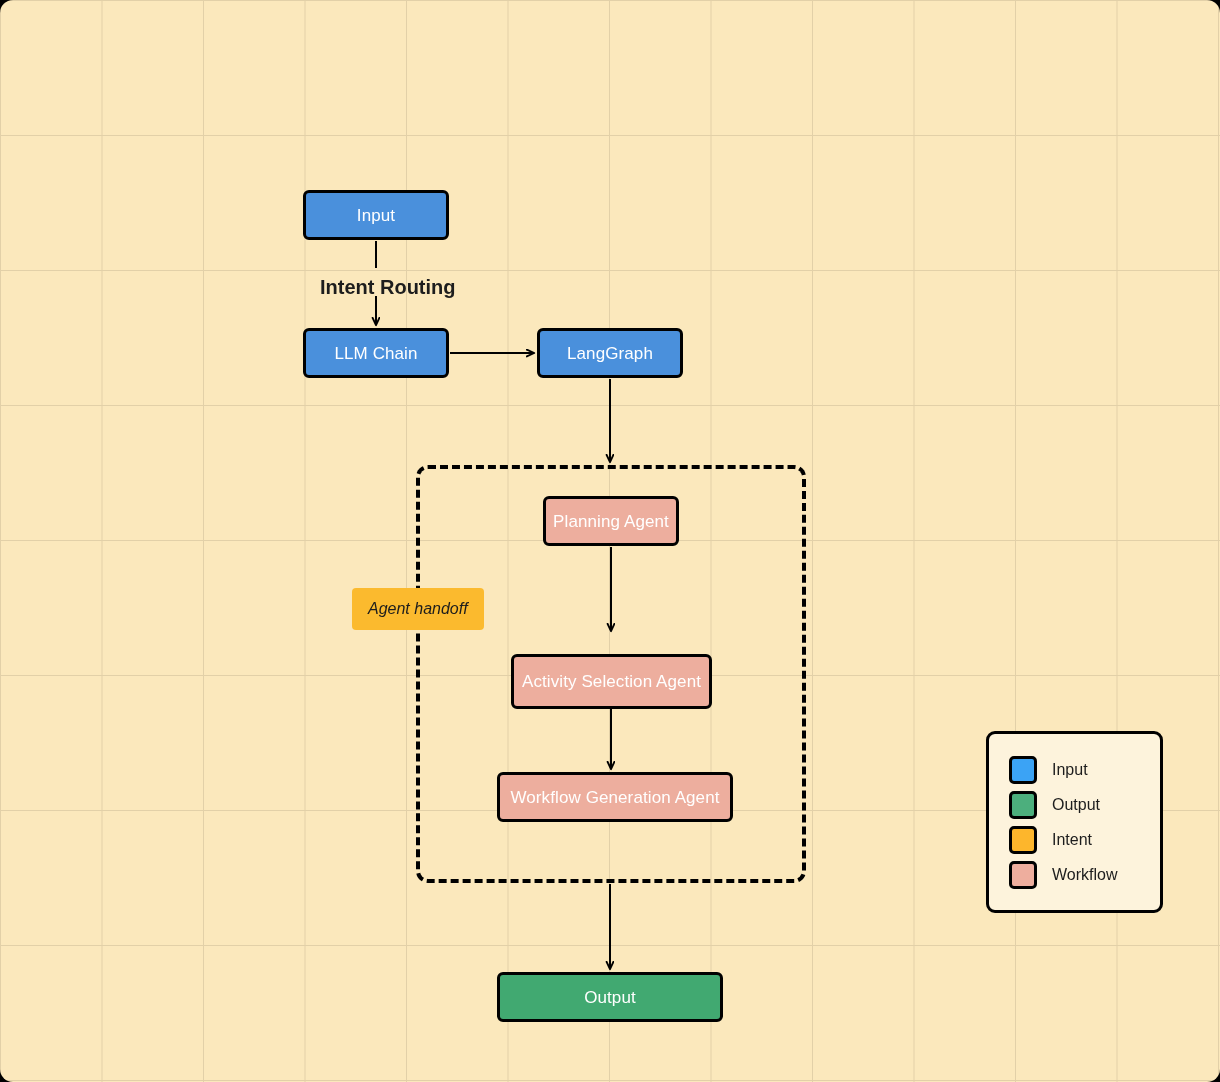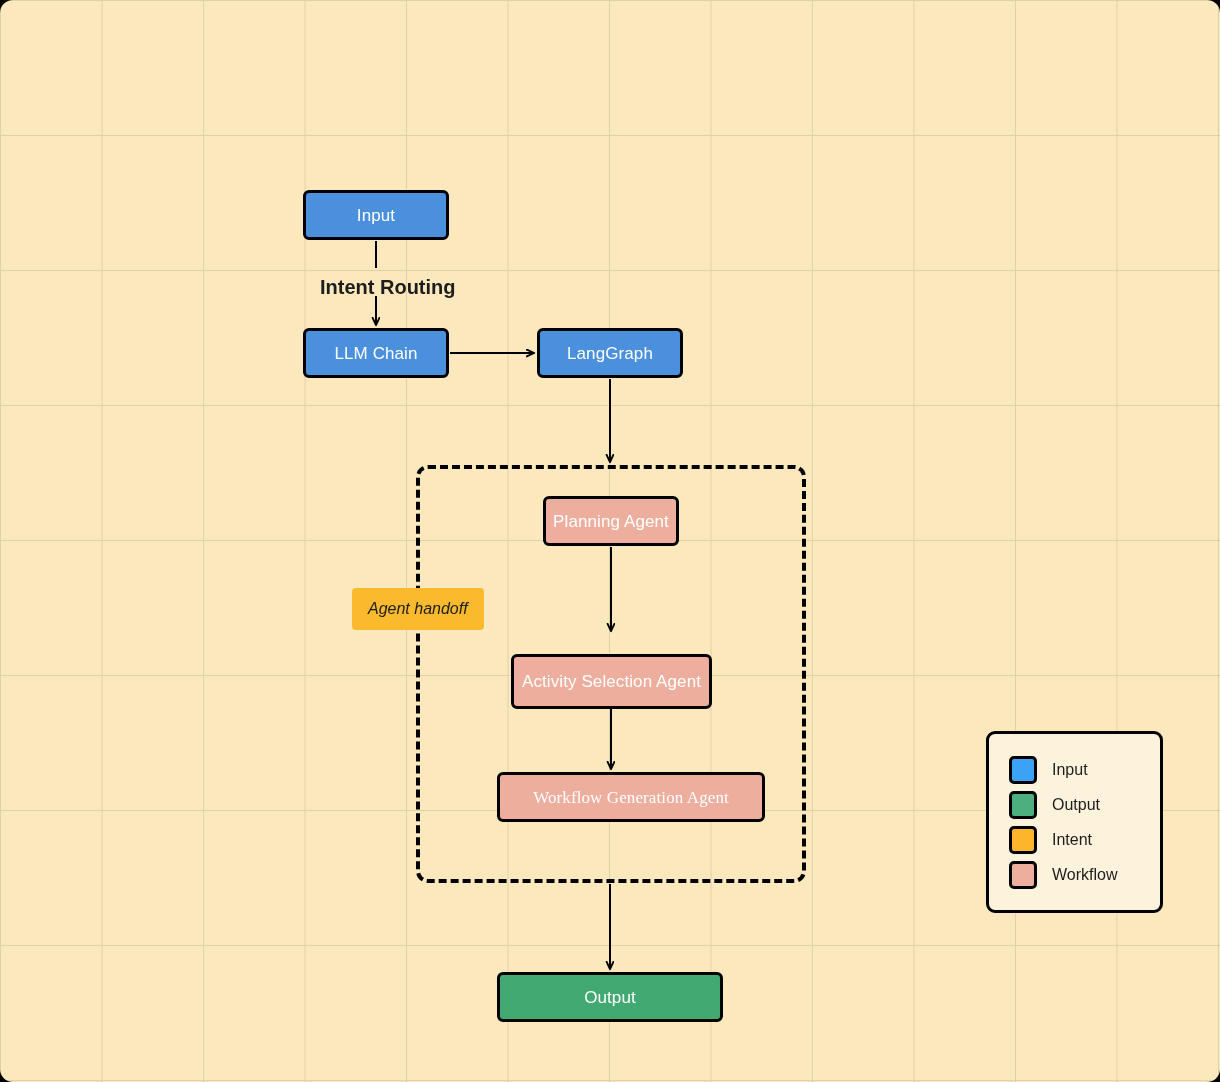--- a/index.html
+++ b/index.html
@@ -47,21 +47,21 @@
   .node.input   { background: #4A90DC; }
   .node.output  { background: #41A971; }
   .node.process { background: #EDAE9E; }
 
   
   #node-input        { left: 303px;  top: 190px; width: 146px; height: 50px; }
   #node-llm-chain    { left: 303px;  top: 328px; width: 146px; height: 50px; }
   #node-langgraph    { left: 537px;  top: 328px; width: 146px; height: 50px; }
   #node-planning     { left: 543px;  top: 496px; width: 136px; height: 50px; }
   #node-activity     { left: 511px;  top: 654px; width: 201px; height: 55px; }
-  #node-workflow     { left: 497px;  top: 772px; width: 268px; height: 50px; font-family: Liberation Serif, serif; }
+  #node-workflow     { left: 497px;  top: 772px; width: 236px; height: 50px; }
   #node-output       { left: 497px;  top: 972px; width: 226px; height: 50px; }
 
   
   #agent-group {
     position: absolute;
     left: 416px;
     top: 465px;
     width: 390px;
     height: 418px;
     box-sizing: border-box;

